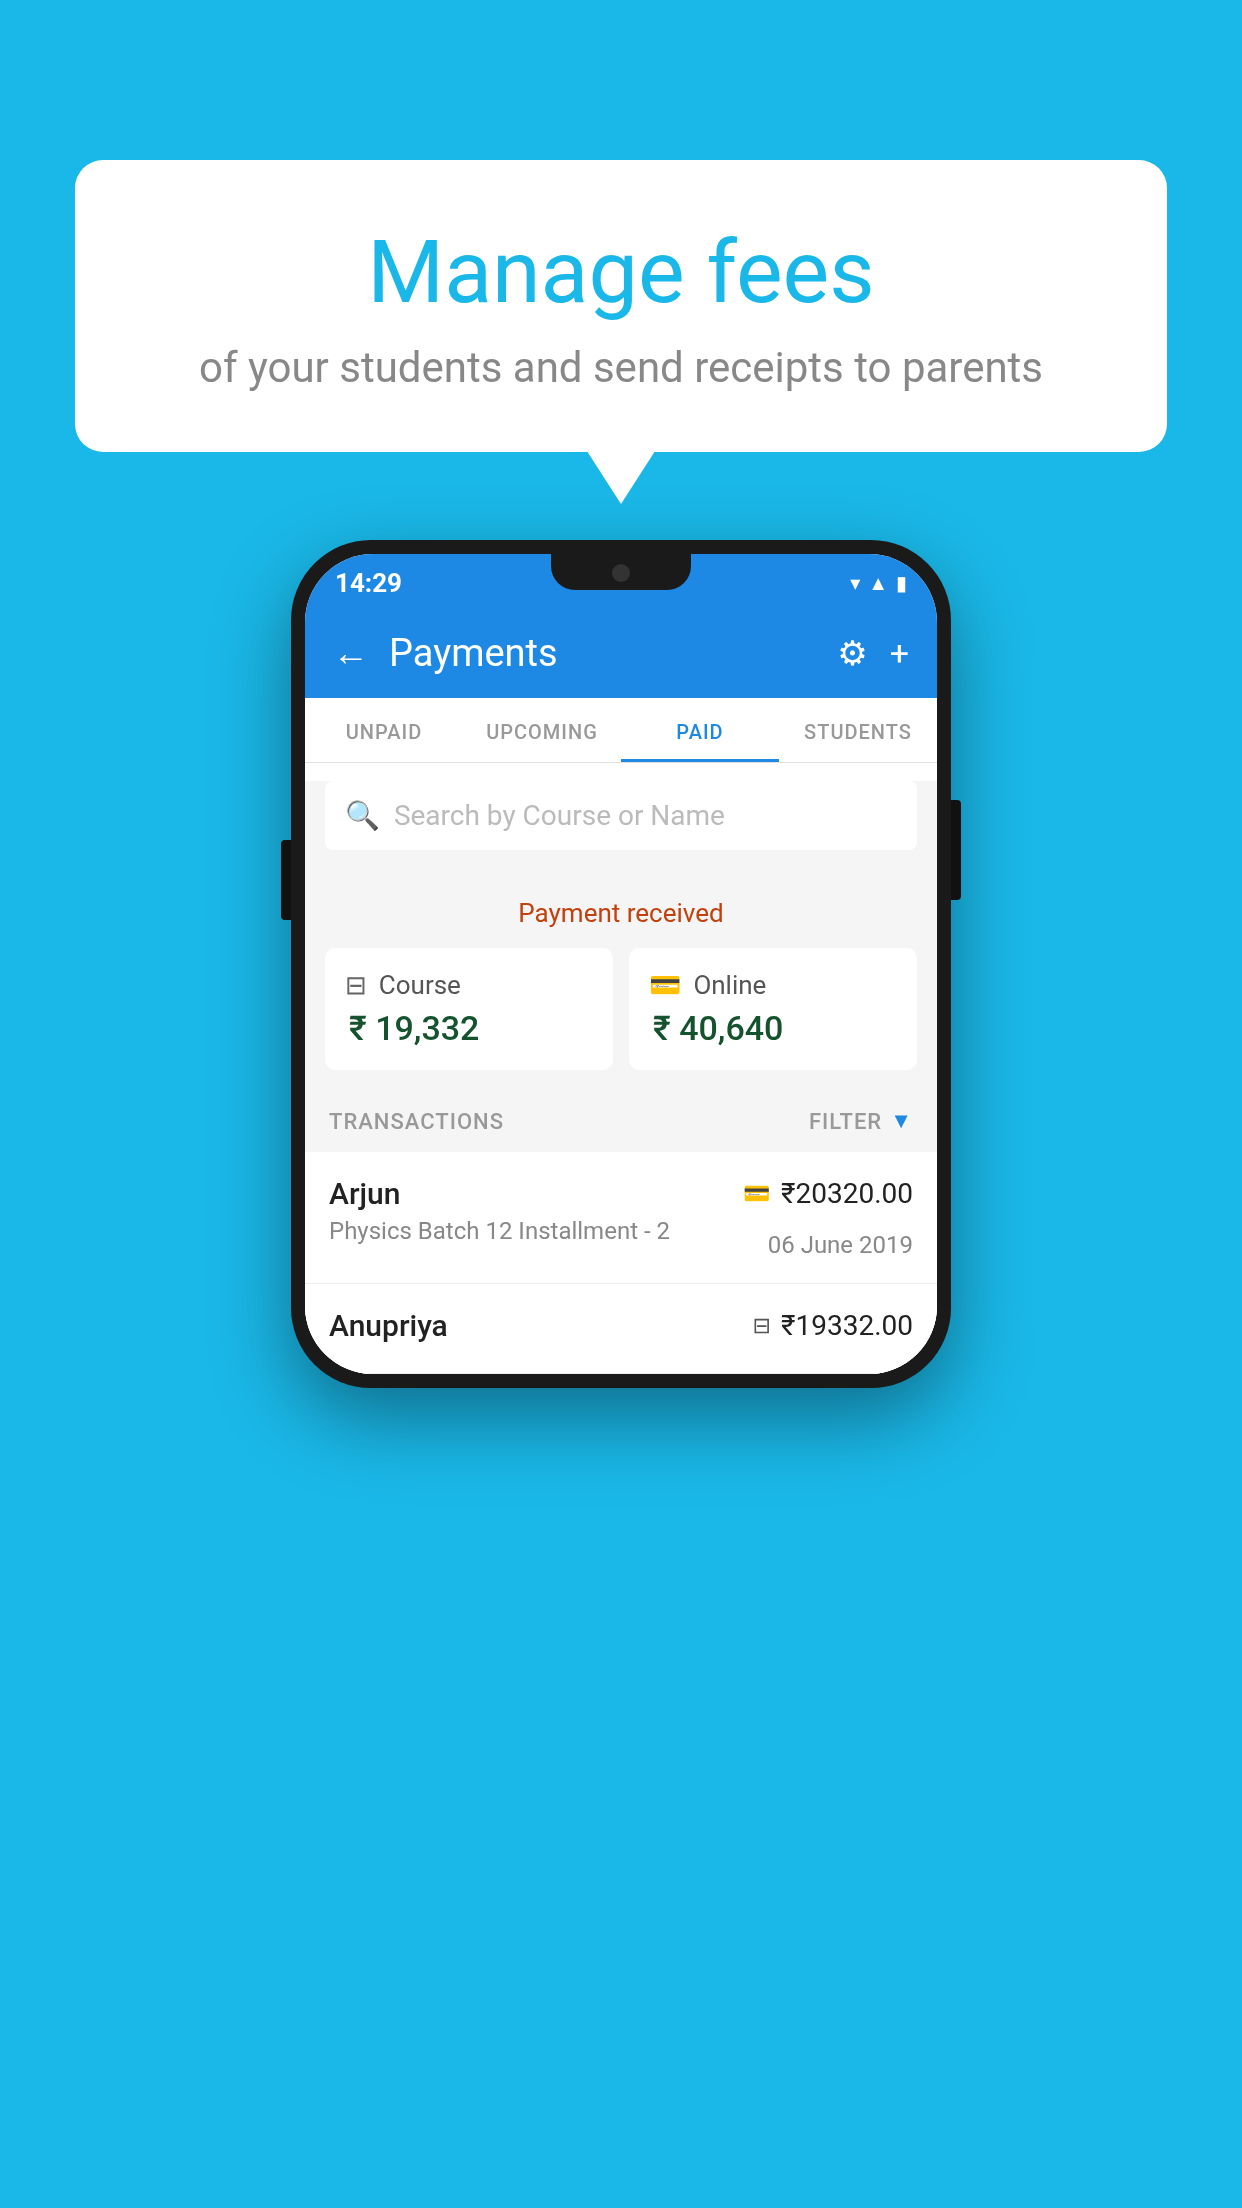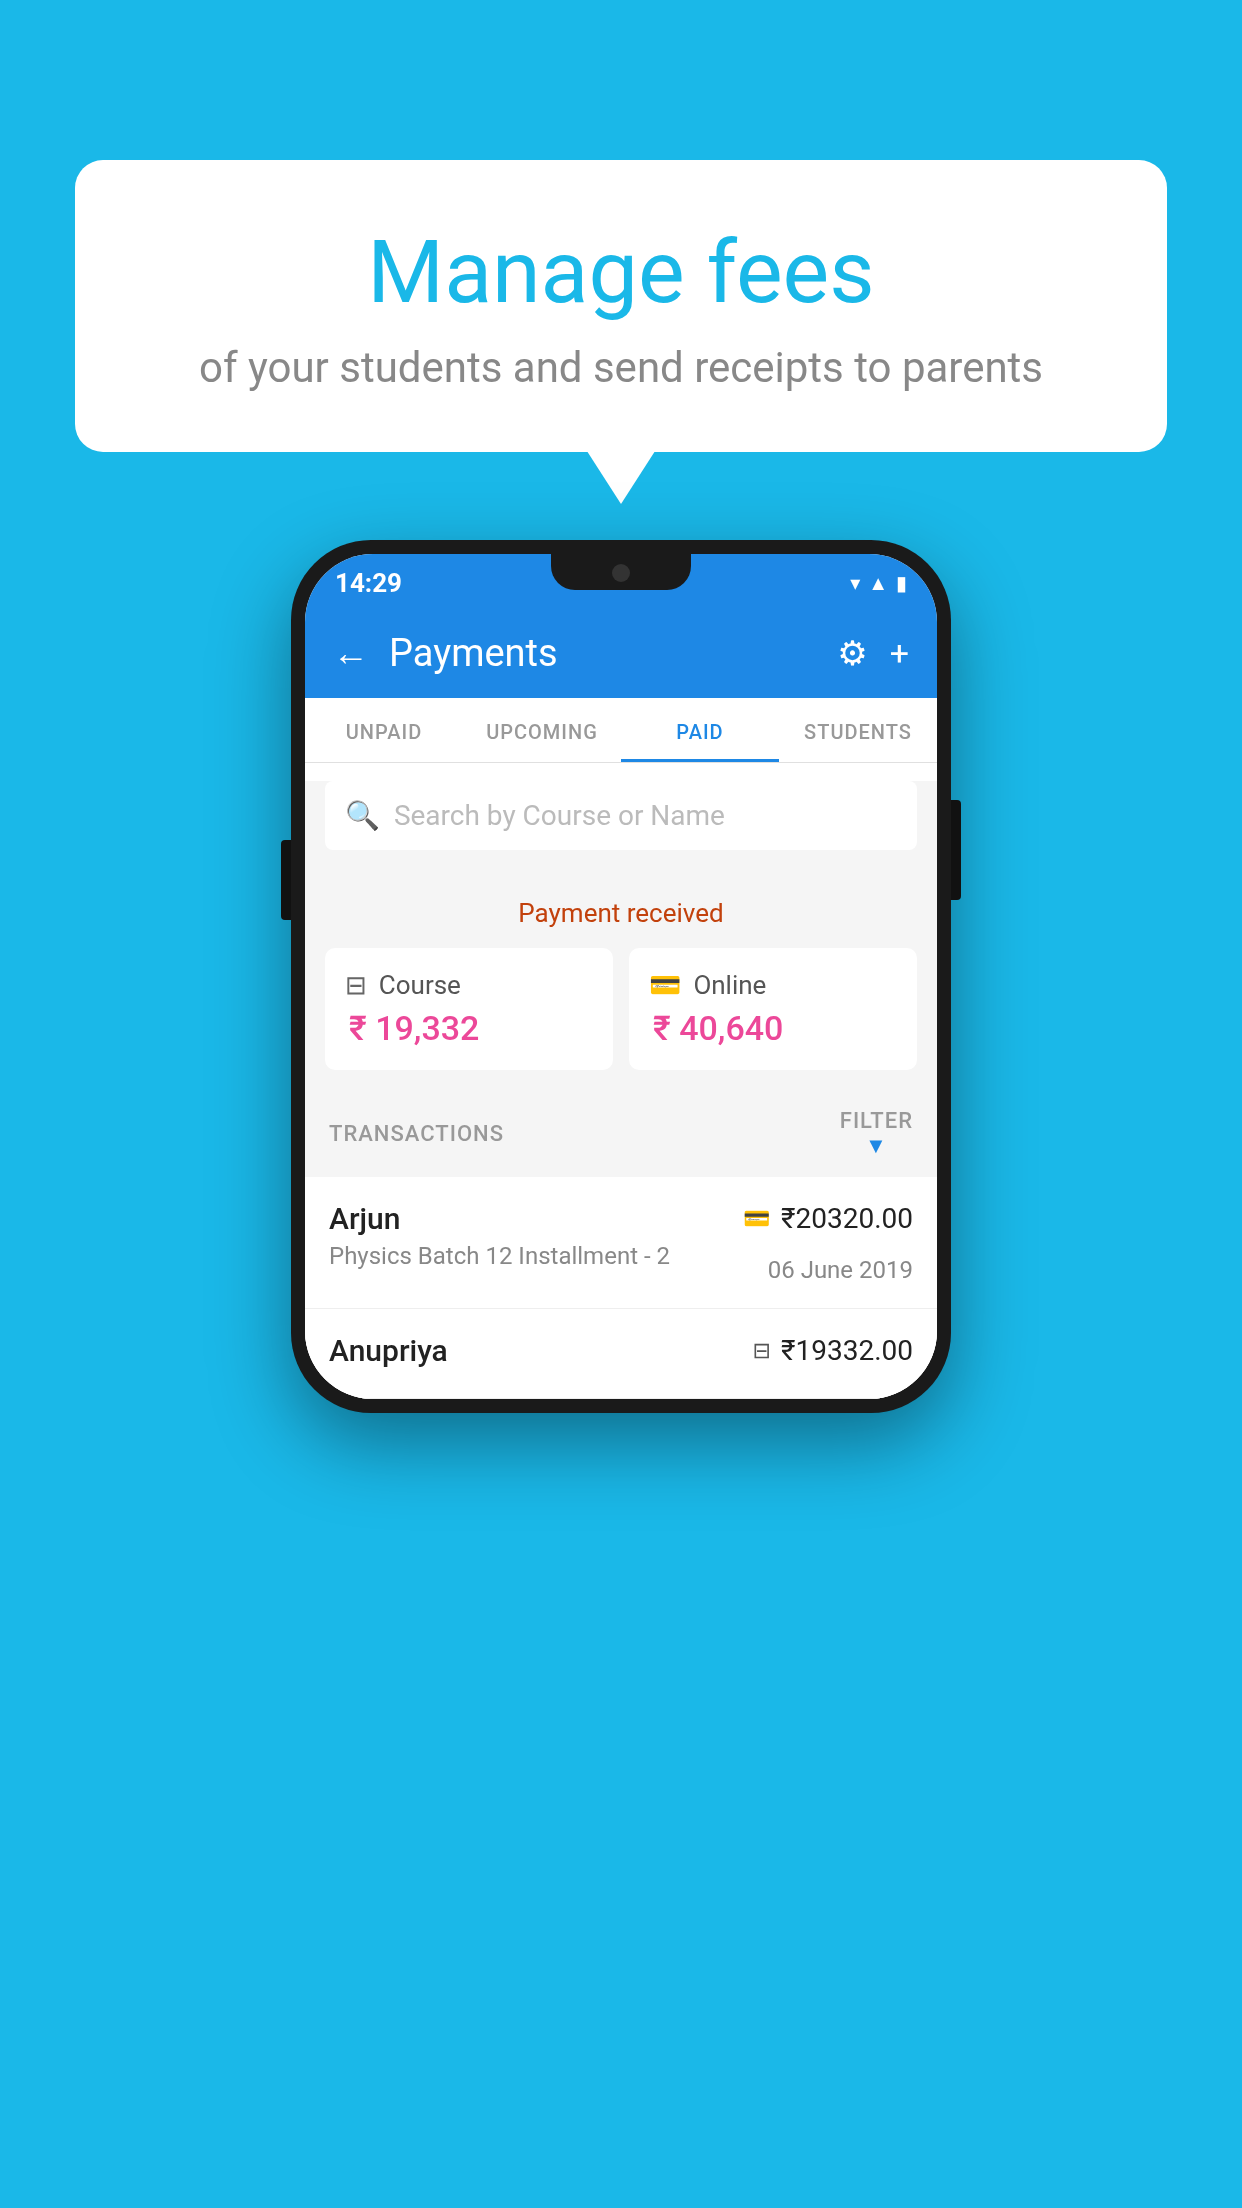--- a/index.html
+++ b/index.html
@@ -295,21 +295,21 @@
     }
 
     .card-label {
       font-size: 26px;
       color: #555;
     }
 
     .card-amount {
       font-size: 34px;
       font-weight: 500;
-      color: #ec4899;
+      color: #14532d;
       padding-left: 4px;
     }
 
     
     .transactions-header {
       display: flex;
       justify-content: space-between;
       align-items: center;
       padding: 18px 24px;
       background: #f5f5f5;
@@ -318,25 +318,25 @@
     .transactions-label {
       font-size: 22px;
       color: #999;
       font-weight: 500;
       letter-spacing: 1px;
     }
 
     .filter-btn {
       display: flex;
       align-items: center;
+      gap: 8px;
       font-size: 22px;
       color: #999;
       font-weight: 500;
       letter-spacing: 1px;
-      flex-direction: column;
     }
 
     .filter-icon {
       color: #1e88e5;
       font-size: 22px;
     }
 
     
     .transaction-item {
       background: white;

